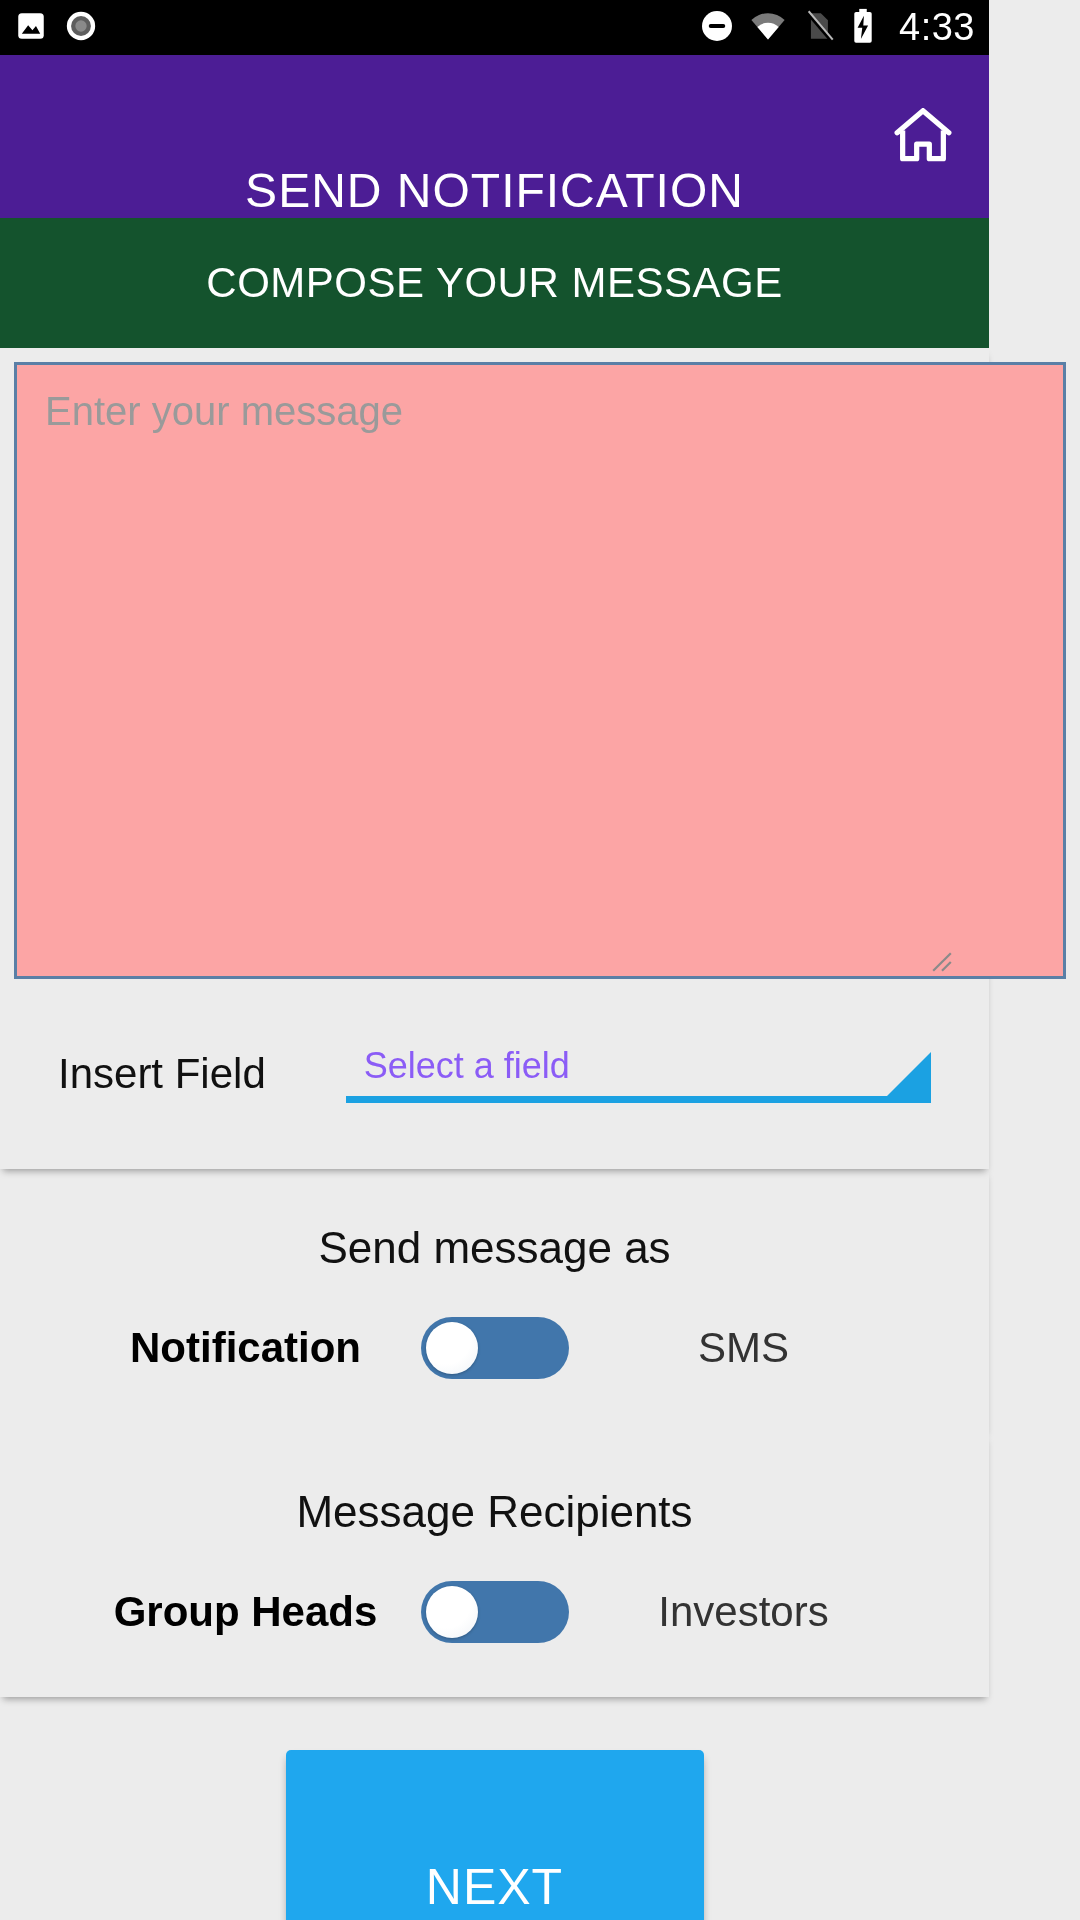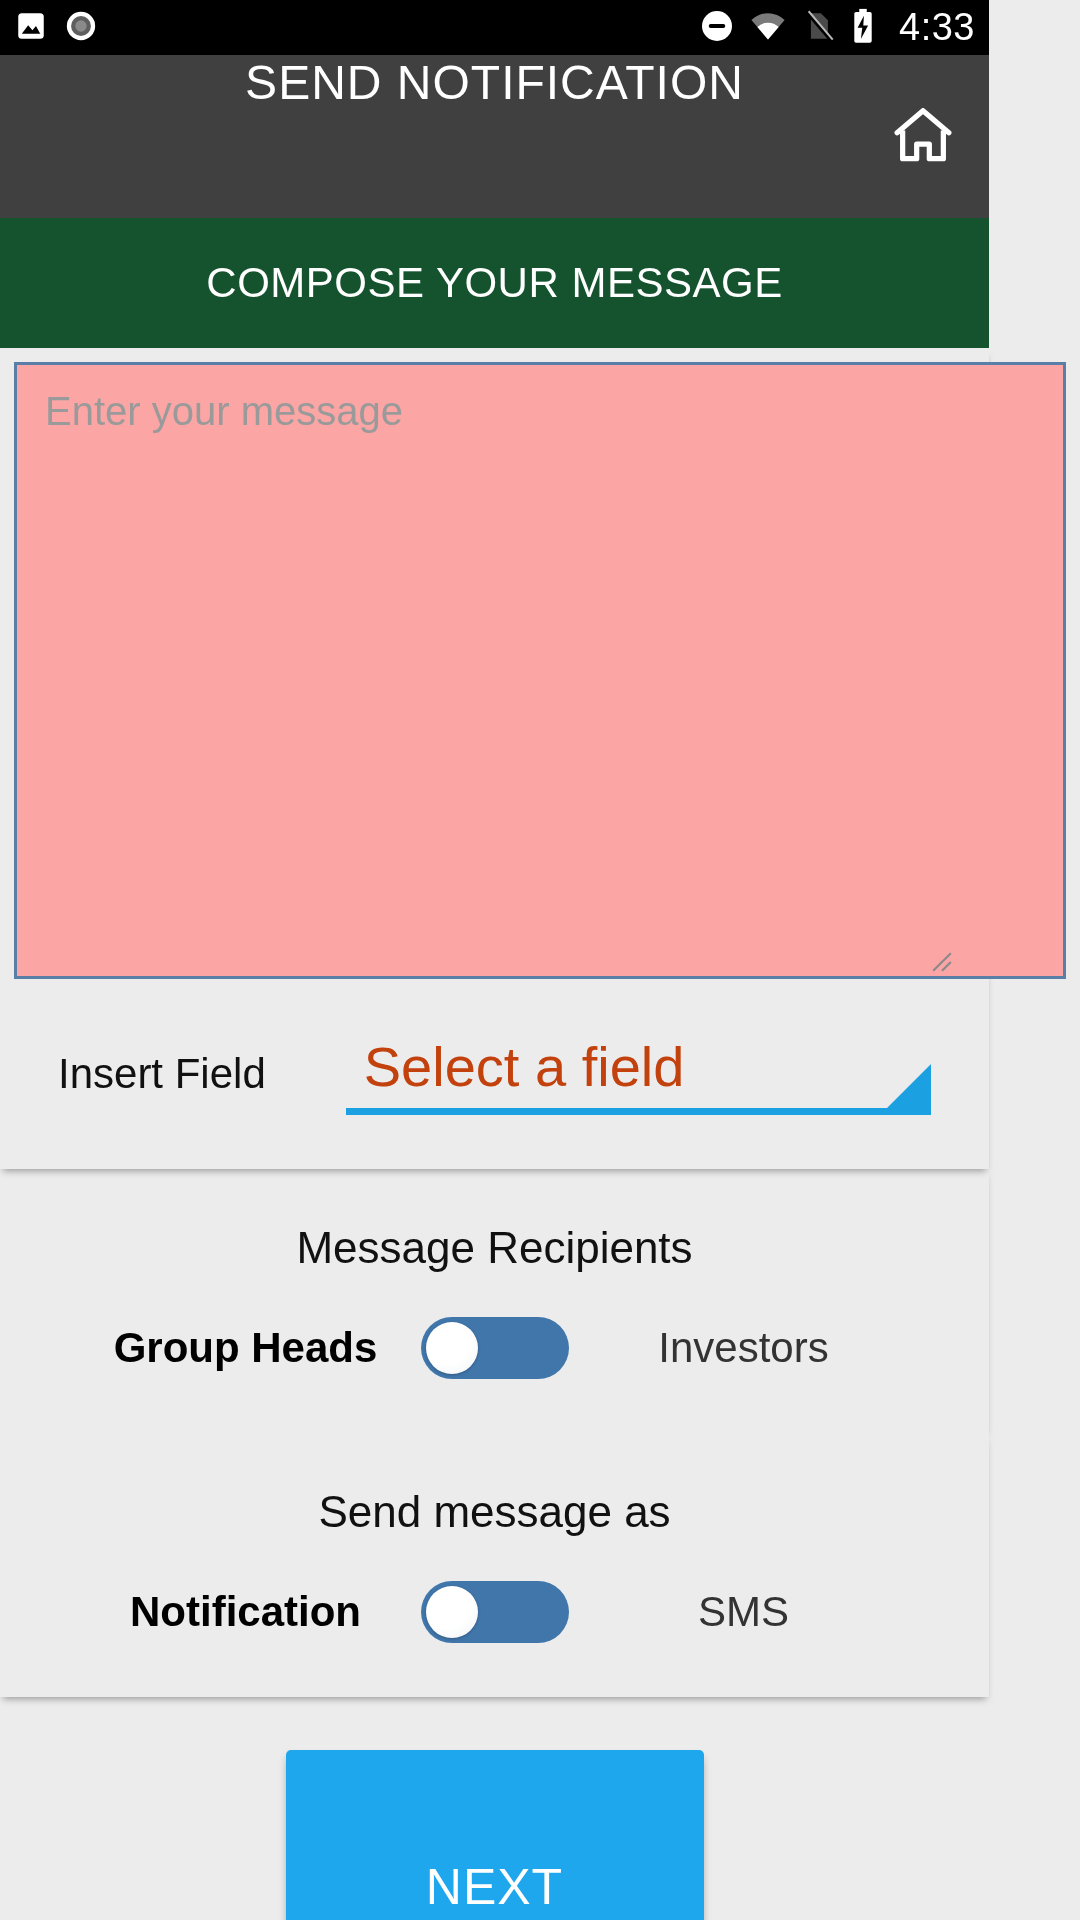--- a/index.html
+++ b/index.html
@@ -16,22 +16,22 @@
     height:55px; background:#000; color:#fff;
     display:flex; align-items:center; padding:0 14px;
   }
   .sb-left  { display:flex; align-items:center; gap:16px; }
   .sb-right { display:flex; align-items:center; gap:14px; margin-left:auto; }
   .sb-clock { font-size:38px; color:#fff; letter-spacing:0.5px; margin-left:8px; }
   .sb-ico { display:block; }
 
   
   .appbar {
-    height:163px; background:#404040;
-    display:flex; align-items:flex-start; position:relative;
+    height:163px; background:#4c1d95;
+    display:flex; align-items:flex-end; position:relative;
   }
   .appbar-title {
     width:100%; text-align:center; color:#fff;
     font-size:48px; letter-spacing:1px; font-weight:400;
   }
   .home-btn {
     position:absolute; right:30px; top:50%; transform:translateY(-50%);
     width:72px; height:72px; display:flex; align-items:center; justify-content:center;
   }
 
@@ -63,21 +63,21 @@
   }
 
   .field-row {
     display:flex; align-items:center; height:190px; padding:0 44px;
   }
   .field-label { font-size:42px; color:#111; }
   .spinner {
     margin-left:80px; flex:1; max-width:630px;
     position:relative; padding-bottom:16px;
   }
-  .spinner-value { font-size:56px; color:#c2410c; padding-left:18px; }
+  .spinner-value { font-size:36px; color:#8b5cf6; padding-left:18px; }
   .spinner-line {
     position:absolute; left:0; right:0; bottom:0;
     height:7px; background:#1BA1E2;
   }
   .spinner-arrow {
     position:absolute; right:0; bottom:7px;
     width:0; height:0;
     border-left:44px solid transparent;
     border-bottom:44px solid #1BA1E2;
   }
@@ -203,42 +203,42 @@
       </span>
     </div>
 
     <div class="field-row">
       <span class="field-label">Insert Field</span>
       <div class="spinner">
         <div class="spinner-value">Select a field</div>
         <div class="spinner-line"></div>
         <div class="spinner-arrow"></div>
       </div>
+    </div>
+  </div>
+
+  <div class="card">
+    <div class="card-heading">Send message as</div>
+    <div class="toggle-row">
+      <span class="opt-left">Notification</span>
+      <div class="switch">
+        <div class="knob"></div>
+      </div>
+      <span class="opt-right">SMS</span>
     </div>
   </div>
 
   <div class="card">
     <div class="card-heading">Message Recipients</div>
     <div class="toggle-row">
       <span class="opt-left">Group Heads</span>
       <div class="switch">
         <div class="knob"></div>
       </div>
       <span class="opt-right">Investors</span>
     </div>
   </div>
 
-  <div class="card">
-    <div class="card-heading">Send message as</div>
-    <div class="toggle-row">
-      <span class="opt-left">Notification</span>
-      <div class="switch">
-        <div class="knob"></div>
-      </div>
-      <span class="opt-right">SMS</span>
-    </div>
-  </div>
-
   <div class="next-wrap">
     <button class="next-btn">NEXT</button>
   </div>
 
 </div>
 
 </body></html>

